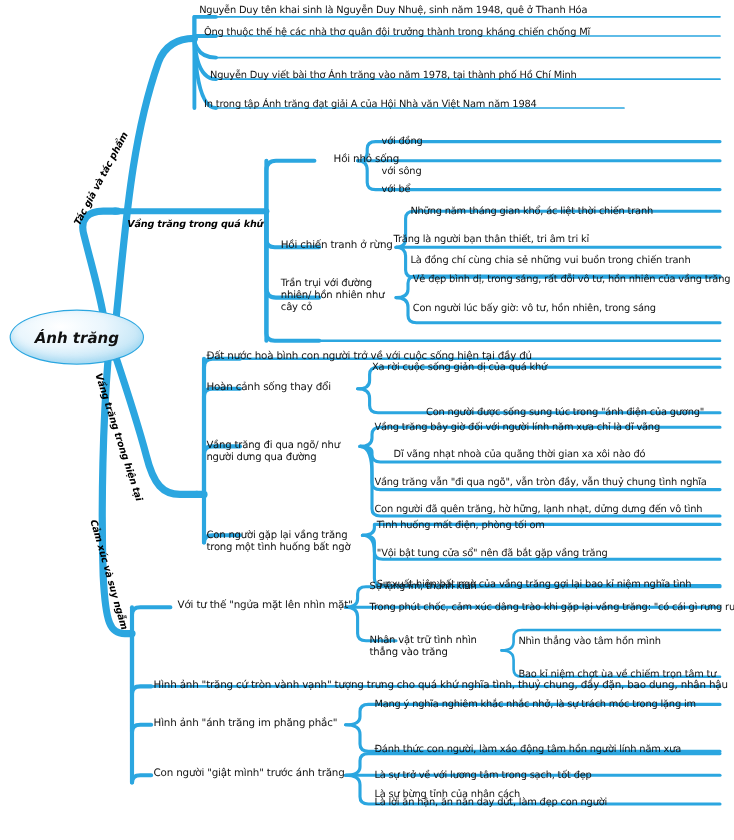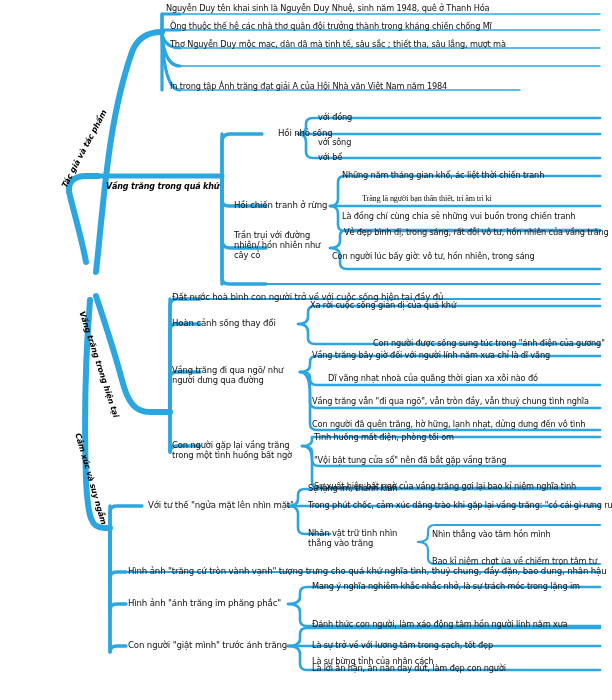--- a/index.html
+++ b/index.html
@@ -122,52 +122,55 @@
 
     <path d="M288,604 Q298,604 298,597 L298,594 Q298,588 305,588 L600,588" stroke-width="0"></path>
     <path d="M288,604 Q300,604 300,597 L300,593 Q300,587 307,587 L600,587" stroke-width="2.6"></path>
     <path d="M288,604 Q300,604 300,612 L300,620 Q300,626 307,626 L600,626" stroke-width="2.6"></path>
 
     <path d="M288,646 Q300,646 300,639 L300,634 Q300,628 307,628 L600,628" stroke-width="2.6"></path>
     <path d="M288,646 L306,646 L600,646" stroke-width="2.6"></path>
     <path d="M288,646 Q300,646 300,654 L300,664 Q300,670 307,670 L600,670" stroke-width="2.6"></path>
   </svg>
 
+  <div class="center">
+    <span>Ánh trăng</span>
+  </div>
 
   <div class="lbl lvl1" style="left:60px;top:185px;transform:rotate(-62deg);">Tác giả và tác phẩm</div>
 
   <div class="lbl" style="left:166px;top:3px;">Nguyễn Duy  tên khai sinh là Nguyễn Duy Nhuệ, sinh năm 1948, quê ở Thanh Hóa</div>
   <div class="lbl" style="left:170px;top:21px;">Ông thuộc thế hệ các nhà thơ quân đội trưởng thành trong kháng chiến chống Mĩ</div>
-  <div class="lbl" style="left:170px;top:39px;">Thơ Nguyễn Duy mộc mạc, dân dã mà tinh tế, sâu sắc ; thiết tha, sâu lắng, mượt mà</div>
+  <div class="lbl" style="left:175px;top:57px;">Nguyễn Duy viết bài thơ Ánh trăng vào năm 1978, tại thành phố Hồ Chí Minh</div>
   <div class="lbl" style="left:170px;top:81px;">In trong tập Ánh trăng đạt giải A của Hội Nhà văn Việt Nam năm 1984</div>
 
   <div class="lbl lvl1" style="left:106px;top:182px;">Vầng trăng trong quá khứ</div>
 
   <div class="lbl" style="left:234px;top:128px;font-size:8.6px;margin-left:44px;">Hồi nhỏ sống</div>
   <div class="lbl" style="left:318px;top:112px;">với đồng</div>
   <div class="lbl" style="left:318px;top:137px;">với sông</div>
   <div class="lbl" style="left:318px;top:152px;">với bể</div>
 
   <div class="lbl" style="left:234px;top:200px;font-size:8.6px;">Hồi chiến tranh ở rừng</div>
   <div class="lbl" style="left:342px;top:170px;">Những năm tháng gian khổ, ác liệt thời chiến tranh</div>
-  <div class="lbl" style="left:362px;top:194px;font-family:Liberation Serif, serif;">Trăng là người bạn thân thiết, tri âm tri kỉ</div>
+  <div class="lbl" style="left:328px;top:194px;">Trăng là người bạn thân thiết, tri âm tri kỉ</div>
   <div class="lbl" style="left:342px;top:211px;text-align:right;">Là đồng chí cùng chia sẻ những vui buồn trong chiến tranh</div>
 
   <div class="lbl two" style="left:234px;top:230px;width:98px;font-size:8.4px;">Trần trụi với đường nhiên/ hồn nhiên như cây cỏ</div>
   <div class="lbl" style="left:344px;top:227px;">Vẻ đẹp bình dị, trong sáng, rất đỗi vô tư, hồn nhiên của vầng trăng</div>
-  <div class="lbl" style="left:332px;top:251px;">Con người lúc bấy giờ: vô tư, hồn nhiên, trong sáng</div>
+  <div class="lbl" style="left:344px;top:251px;">Con người lúc bấy giờ: vô tư, hồn nhiên, trong sáng</div>
 
 
   <div class="lbl lvl1" style="left:86px;top:310px;transform:rotate(72deg);">Vầng trăng trong hiện tại</div>
 
   <div class="lbl" style="left:172px;top:292px;font-size:8.6px;">Đất nước hoà bình con người trở về với cuộc sống hiện tại đầy đủ</div>
 
   <div class="lbl" style="left:172px;top:318px;font-size:8.6px;">Hoàn cảnh sống thay đổi</div>
   <div class="lbl" style="left:310px;top:300px;">Xa rời cuộc sống giản dị của quá khứ</div>
-  <div class="lbl" style="left:326px;top:338px;padding-left:47px;">Con người được sống sung túc trong "ánh điện của gương"</div>
+  <div class="lbl" style="left:308px;top:338px;padding-left:47px;">Con người được sống sung túc trong "ánh điện của gương"</div>
 
   <div class="lbl two" style="left:172px;top:365px;width:122px;font-size:8.4px;">Vầng trăng đi qua ngõ/ như người dưng qua đường</div>
   <div class="lbl" style="left:312px;top:350px;">Vầng trăng bây giờ đối với người lính năm xưa chỉ là dĩ vãng</div>
   <div class="lbl" style="left:328px;top:373px;">Dĩ vãng nhạt nhoà của quãng thời gian xa xôi nào đó</div>
   <div class="lbl" style="left:312px;top:396px;">Vầng trăng vẫn "đi qua ngõ", vẫn tròn đầy, vẫn thuỷ chung tình nghĩa</div>
   <div class="lbl" style="left:312px;top:419px;">Con người đã quên trăng, hờ hững, lạnh nhạt, dửng dưng đến vô tình</div>
 
   <div class="lbl two" style="left:172px;top:440px;width:128px;font-size:8.4px;">Con người gặp lại vầng trăng trong một tình huống bất ngờ</div>
   <div class="lbl" style="left:314px;top:432px;">Tình huống mất điện, phòng tối om</div>
   <div class="lbl" style="left:314px;top:455px;">"Vội bật tung cửa sổ" nên đã bắt gặp vầng trăng</div>

